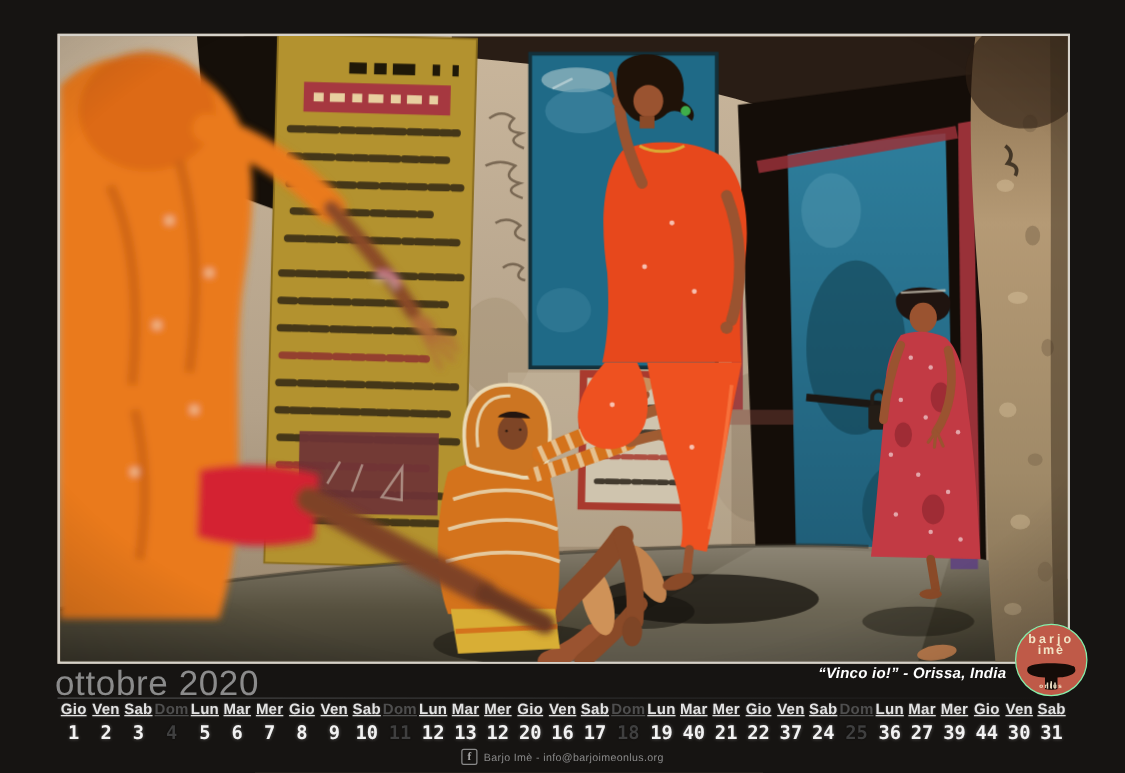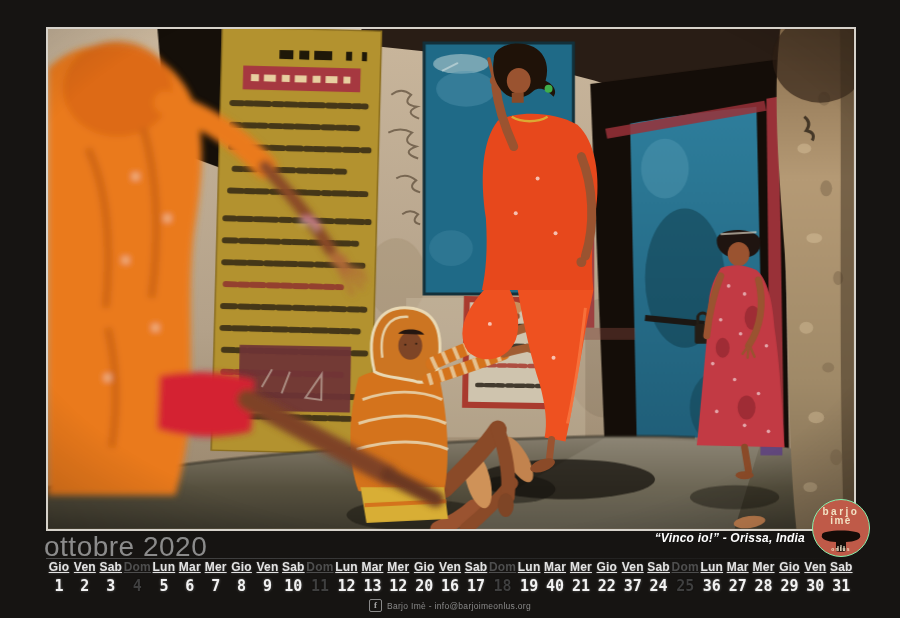--- a/index.html
+++ b/index.html
@@ -494,26 +494,26 @@
     <div class="cal-num">36</div>
   </div>
 
   <div class="cal-col">
     <div class="cal-dow">Mar</div>
     <div class="cal-num">27</div>
   </div>
 
   <div class="cal-col">
     <div class="cal-dow">Mer</div>
-    <div class="cal-num">28</div>
+    <div class="cal-num">39</div>
   </div>
 
   <div class="cal-col">
     <div class="cal-dow">Gio</div>
-    <div class="cal-num">29</div>
+    <div class="cal-num">44</div>
   </div>
 
   <div class="cal-col">
     <div class="cal-dow">Ven</div>
     <div class="cal-num">30</div>
   </div>
 
   <div class="cal-col">
     <div class="cal-dow">Sab</div>
     <div class="cal-num">31</div>

